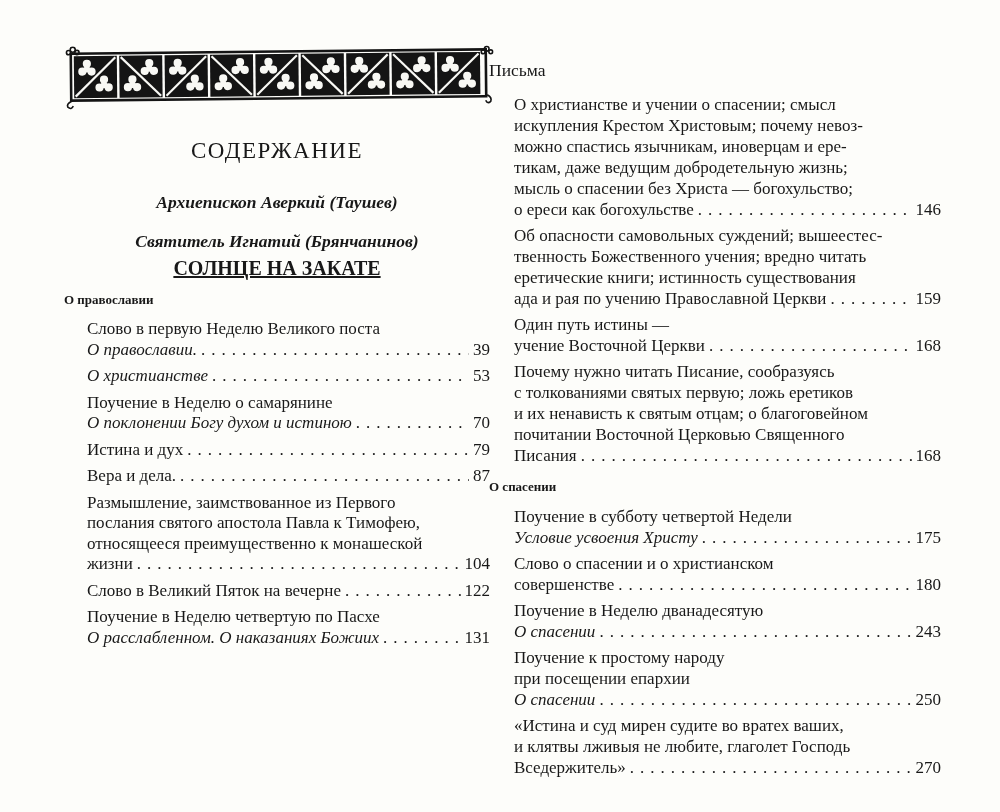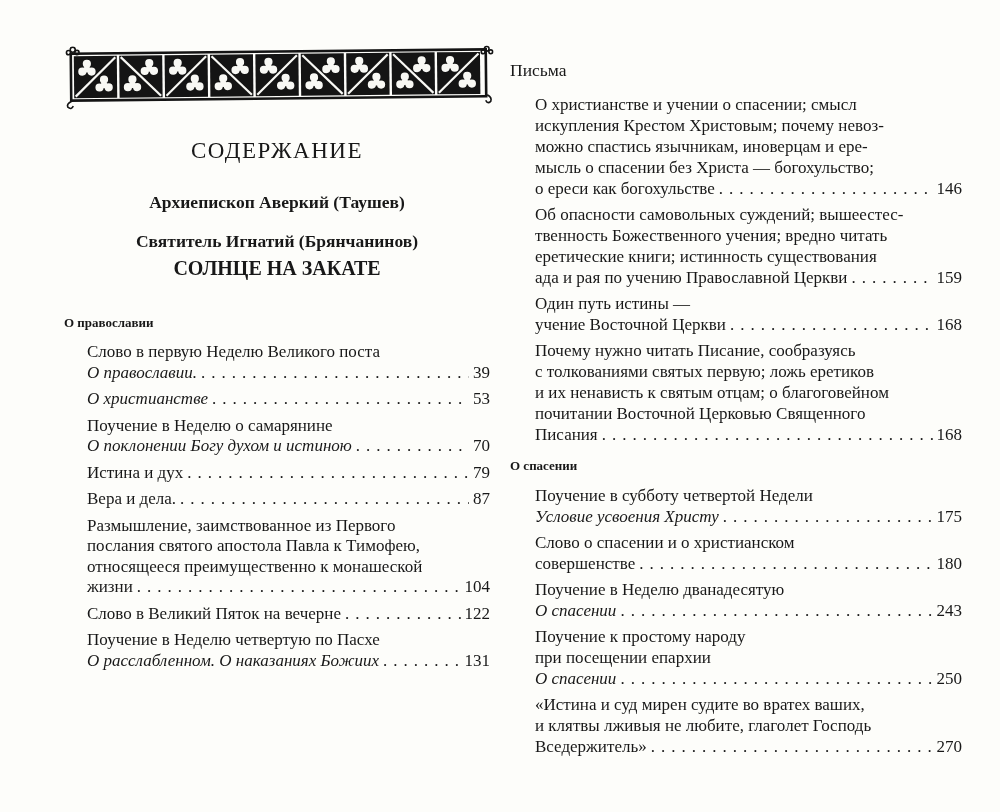--- a/index.html
+++ b/index.html
@@ -6,36 +6,36 @@
   html, body { width: 1000px; height: 812px; }
   body {
     position: relative;
     overflow: hidden;
     background: var(--paper, #fdfdfa);
     color: var(--ink, #181818);
     font-family: "Liberation Serif", "DejaVu Serif", serif;
   }
   .col { position: absolute; }
   .col-left  { left: 64px;  top: 44px; width: 426px; }
-  .col-right { left: 510px; top: 58px; width: 452px; }
+  .col-right { left: 489px; top: 58px; width: 452px; }
 
   .ornament { width: 430px; height: 64px; margin-bottom: 30px; transform: rotate(-0.6deg); }
 
   .toc-title {
     font-size: 23px; font-weight: normal; text-align: center;
     letter-spacing: 1.5px; margin-bottom: 27px;
   }
   .author {
     font-size: 17.5px; font-weight: bold; text-align: center;
-    line-height: 22px; margin-bottom: 9px;
+    line-height: 22px; margin-bottom: 9px; font-style: italic;
   }
   .author.second { margin-top: 17px; margin-bottom: 3px; }
   .booktitle {
     font-size: 20px; font-weight: bold; text-align: center;
-    line-height: 26px; margin-bottom: 30px;
+    line-height: 26px; margin-bottom: 7px; text-decoration: underline;
   }
   .section {
     font-size: 13px; font-weight: bold; line-height: 24px; margin-bottom: 7px;
   }
   .section.plain { font-weight: normal; font-size: 17.5px; margin-bottom: 12px; }
   .section.later { margin-top: 9px; }
 
   .entries { font-size: 17px; line-height: 20.5px; }
   .col-right .entries { line-height: 21px; }
   .entries .entry { margin-bottom: 6px; padding-left: 23px; }
@@ -183,20 +183,21 @@
       </div>
   </div>
 
   <div class="col col-right">
     <h3 class="section plain">Письма</h3>
     <div class="entries">
         <div class="entry">
           <div class="line"><span class="txt">О христианстве и учении о спасении; смысл</span></div>
           <div class="line"><span class="txt">искупления Крестом Христовым; почему невоз-</span></div>
           <div class="line"><span class="txt">можно спастись язычникам, иноверцам и ере-</span></div>
+          <div class="line"><span class="txt">тикам, даже ведущим добродетельную жизнь;</span></div>
           <div class="line"><span class="txt">мысль о спасении без Христа — богохульство;</span></div>
           <div class="line leaderline">
             <span class="txt">о ереси как богохульстве</span>
             <span class="dots"></span>
             <span class="pg">146</span>
           </div>
         </div>
         <div class="entry">
           <div class="line"><span class="txt">Об опасности самовольных суждений; вышеестес-</span></div>
           <div class="line"><span class="txt">твенность Божественного учения; вредно читать</span></div>

